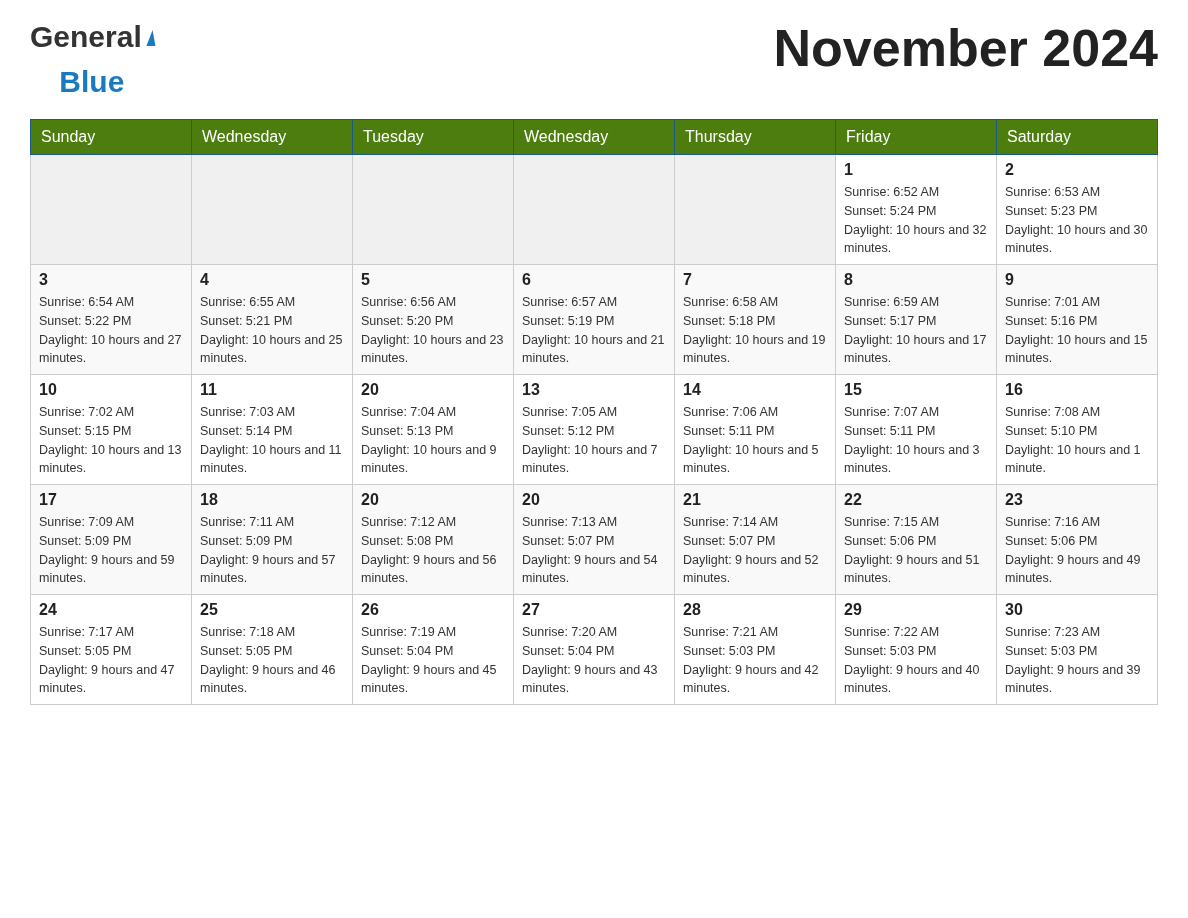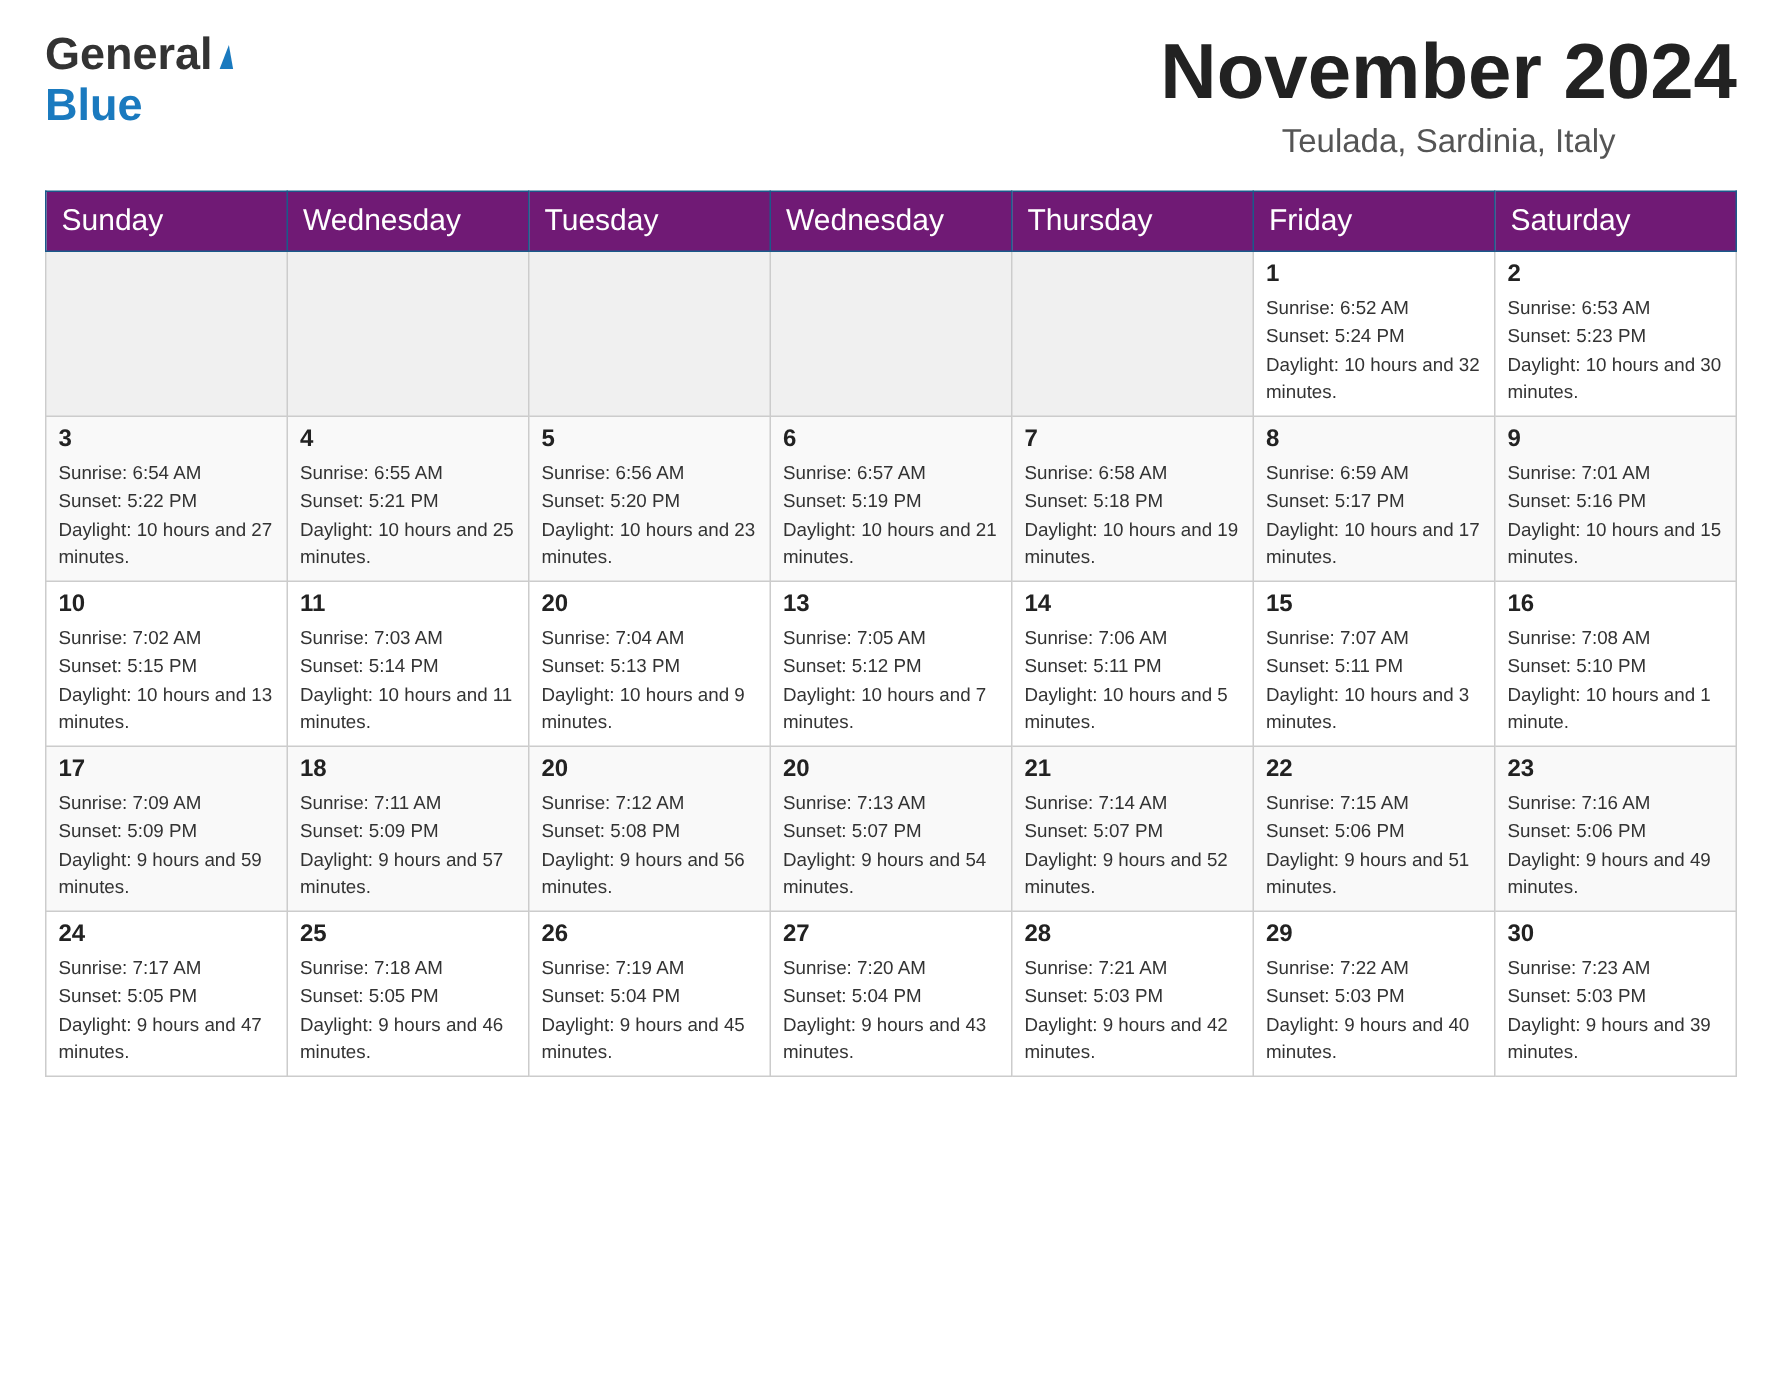--- a/index.html
+++ b/index.html
@@ -12,21 +12,22 @@
     }
     .header {
       display: flex;
       justify-content: space-between;
       align-items: flex-start;
       margin-bottom: 20px;
     }
     .logo {
       display: flex;
       flex-direction: column;
-      align-items: flex-start;
+      align-items: center;
+      gap: 11px;
     }
     .title-section {
       text-align: center;
     }
     .calendar-title {
       font-size: 52px;
       font-weight: bold;
       color: #222;
       line-height: 1.1;
     }
@@ -34,25 +35,25 @@
       font-size: 22px;
       color: #555;
       margin-top: 4px;
     }
     .calendar-table {
       width: 100%;
       border-collapse: collapse;
       border: 1px solid #aaa;
     }
     .calendar-table th {
-      background-color: #701a75;
+      background-color: #4d7c0f;
       color: #fff;
       text-align: left;
       padding: 8px 10px;
-      font-size: 20px;
+      font-size: 16px;
       font-weight: normal;
       border: 1px solid #1a5a8a;
     }
     .calendar-table td {
       vertical-align: top;
       padding: 6px 8px;
       border: 1px solid #ccc;
       width: calc(100% / 7);
       min-height: 110px;
       height: 110px;
@@ -88,21 +89,20 @@
 <div class="header">
   <div class="logo">
     <div style="display:flex; align-items:center;">
       <span style="font-size:30px;font-weight:bold;color:#333;font-family:Arial,sans-serif;">General</span>
       <span style="display:inline-block;width:0;height:0;border-left:9px solid transparent;border-right:0px solid transparent;border-bottom:16px solid #1a7abf;margin-left:3px;margin-bottom:-2px;transform:skewX(10deg);"></span>
     </div>
     <span style="font-size:30px;font-weight:bold;color:#1a7abf;font-family:Arial,sans-serif;margin-left:0;">Blue</span>
   </div>
   <div class="title-section">
     <div class="calendar-title">November 2024</div>
-    <div class="calendar-subtitle">Teulada, Sardinia, Italy</div>
   </div>
 </div>
 
 <table class="calendar-table">
   <thead>
     <tr>
       <th>Sunday</th>
       <th>Wednesday</th>
       <th>Tuesday</th>
       <th>Wednesday</th>

